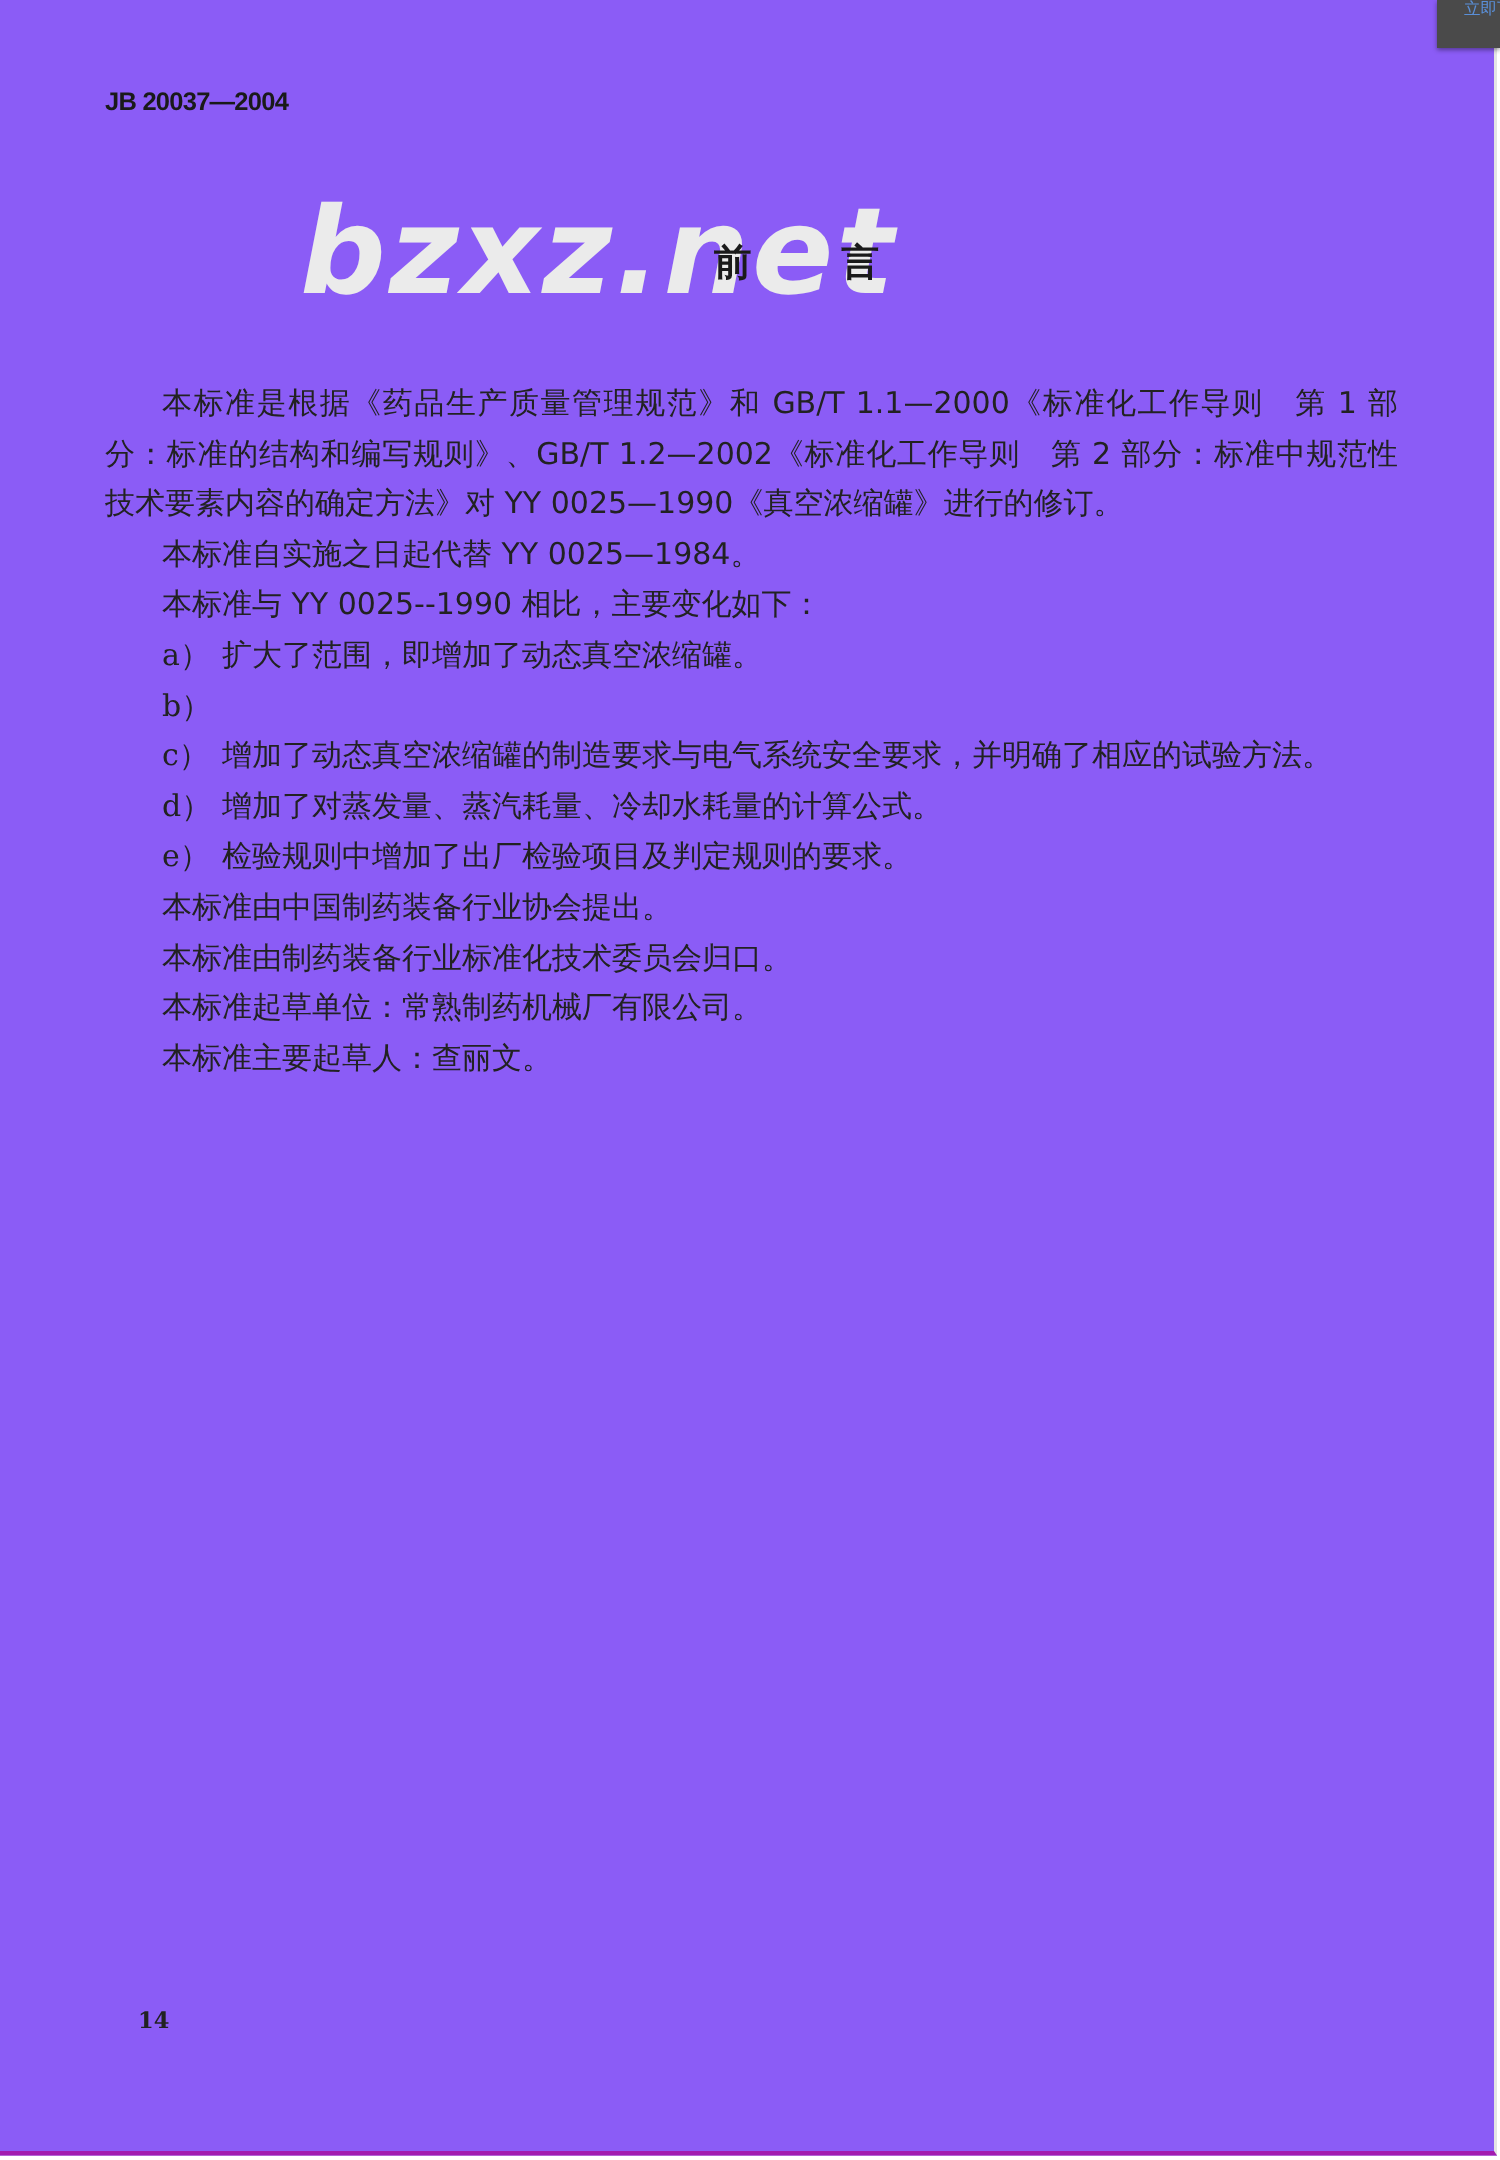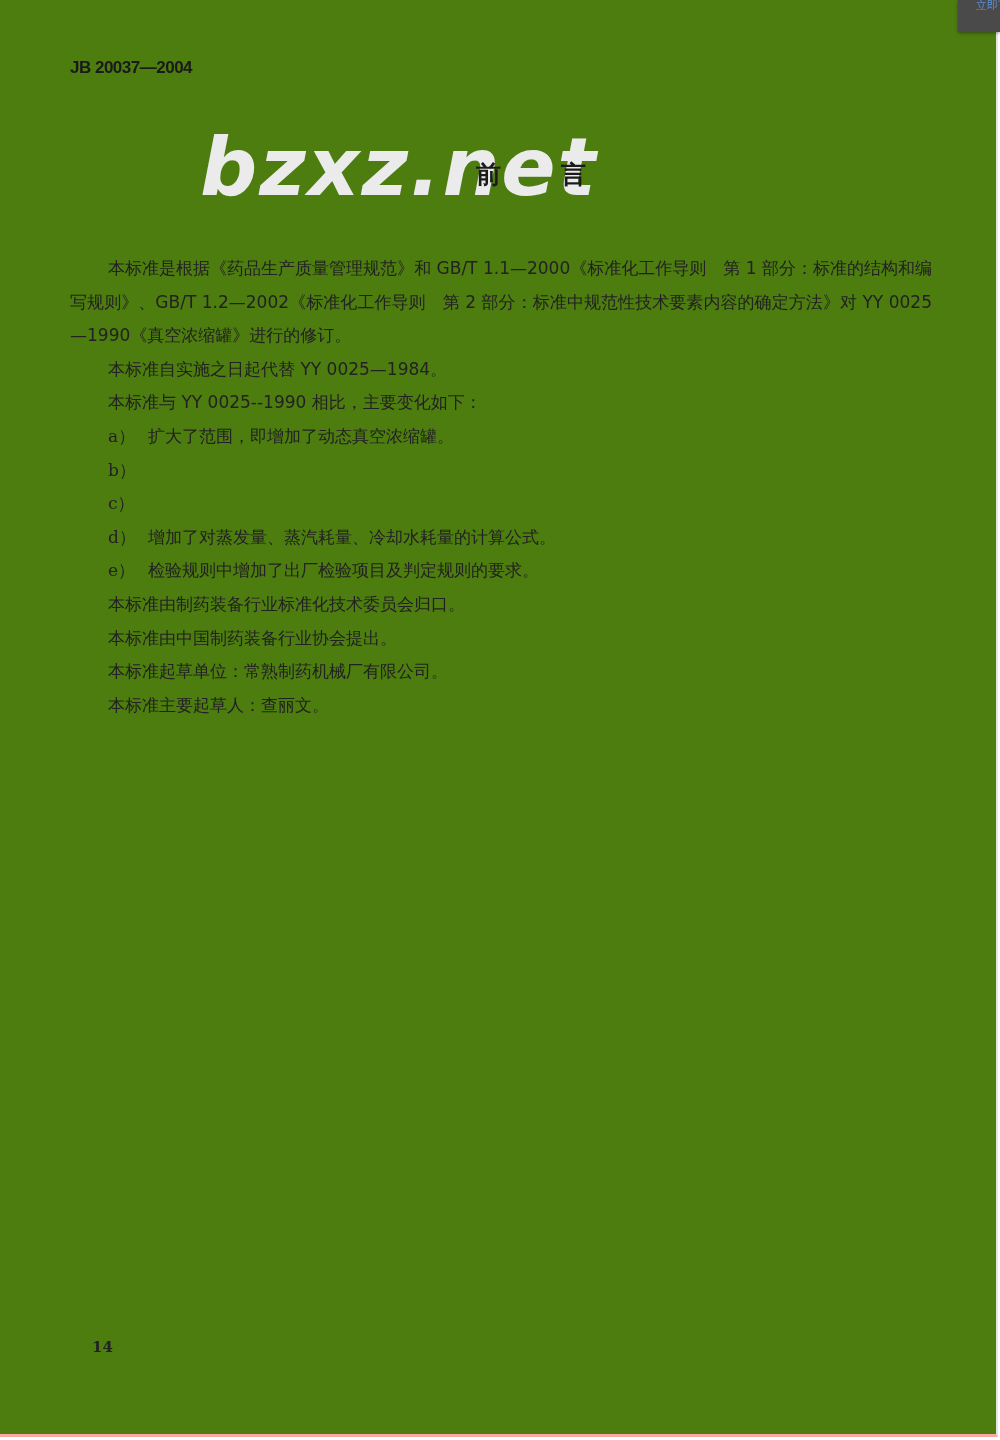--- a/index.html
+++ b/index.html
@@ -4,23 +4,23 @@
 <style>
   html, body { margin: 0; padding: 0; }
   body {
     width: 1000px; height: 1440px; position: relative; overflow: hidden;
     background: #ffffff;
     font-family: "DejaVu Serif", "Liberation Serif", serif;
     color: #1a1a1a;
   }
   .page {
     position: absolute; left: 0; top: 0; width: 996px; height: 1434px;
-    background: #4d7c0f;
+    background: #8b5cf6;
     border-right: 2px solid #e4e4e4;
-    border-bottom: 3px solid #fca5a5;
+    border-bottom: 3px solid #a21caf;
   }
   .corner-btn {
     position: absolute; left: 958px; top: 0; width: 42px; height: 32px;
     background: #4a4a4a;
     box-shadow: 0 1px 3px rgba(0,0,0,0.4);
     overflow: hidden;
     color: #5a8fd8; font-family: "DejaVu Sans", sans-serif; font-size: 11px;
     line-height: 12px; padding-left: 18px; box-sizing: border-box; white-space: nowrap;
   }
   .doc-code {
@@ -37,21 +37,21 @@
   }
   .title {
     position: absolute; top: 158px; left: 440px;
     font-family: "DejaVu Sans", sans-serif; font-weight: bold;
     font-size: 25px; color: #1a1a1a; word-spacing: 0; margin-left: 36px;
   }
   .title span { display: inline-block; }
   .title .t2 { margin-left: 60px; }
   .body-text {
     position: absolute; left: 70px; top: 252px; width: 862px;
-    font-size: 17px; line-height: 33.6px;
+    font-size: 20px; line-height: 33.6px;
     font-family: "DejaVu Sans", sans-serif; color: #222;
     text-align: justify;
   }
   .para { margin: 0; text-indent: 38px; }
   .item { margin: 0; padding-left: 38px; display: flex; }
   .item .mark { width: 40px; flex: none; font-family: "DejaVu Serif", serif; }
   .page-num {
     position: absolute; left: 92px; top: 1338px;
     font-family: "DejaVu Serif", serif; font-weight: bold; font-size: 15px; color: #222;
   }
@@ -76,32 +76,33 @@
 
     <div class="item">
       <span class="mark">a）</span>
       <span>扩大了范围，即增加了动态真空浓缩罐。</span>
     </div>
     <div class="item">
       <span class="mark">b）</span>
     </div>
     <div class="item">
       <span class="mark">c）</span>
+      <span>增加了动态真空浓缩罐的制造要求与电气系统安全要求，并明确了相应的试验方法。</span>
     </div>
     <div class="item">
       <span class="mark">d）</span>
       <span>增加了对蒸发量、蒸汽耗量、冷却水耗量的计算公式。</span>
     </div>
     <div class="item">
       <span class="mark">e）</span>
       <span>检验规则中增加了出厂检验项目及判定规则的要求。</span>
     </div>
 
+    <p class="para">本标准由中国制药装备行业协会提出。</p>
     <p class="para">本标准由制药装备行业标准化技术委员会归口。</p>
-    <p class="para">本标准由中国制药装备行业协会提出。</p>
     <p class="para">本标准起草单位：常熟制药机械厂有限公司。</p>
     <p class="para">本标准主要起草人：查丽文。</p>
   </div>
 
   <div class="page-num">14</div>
 </div>
 
 <div class="corner-btn">立即下载</div>
 
 </body></html>

